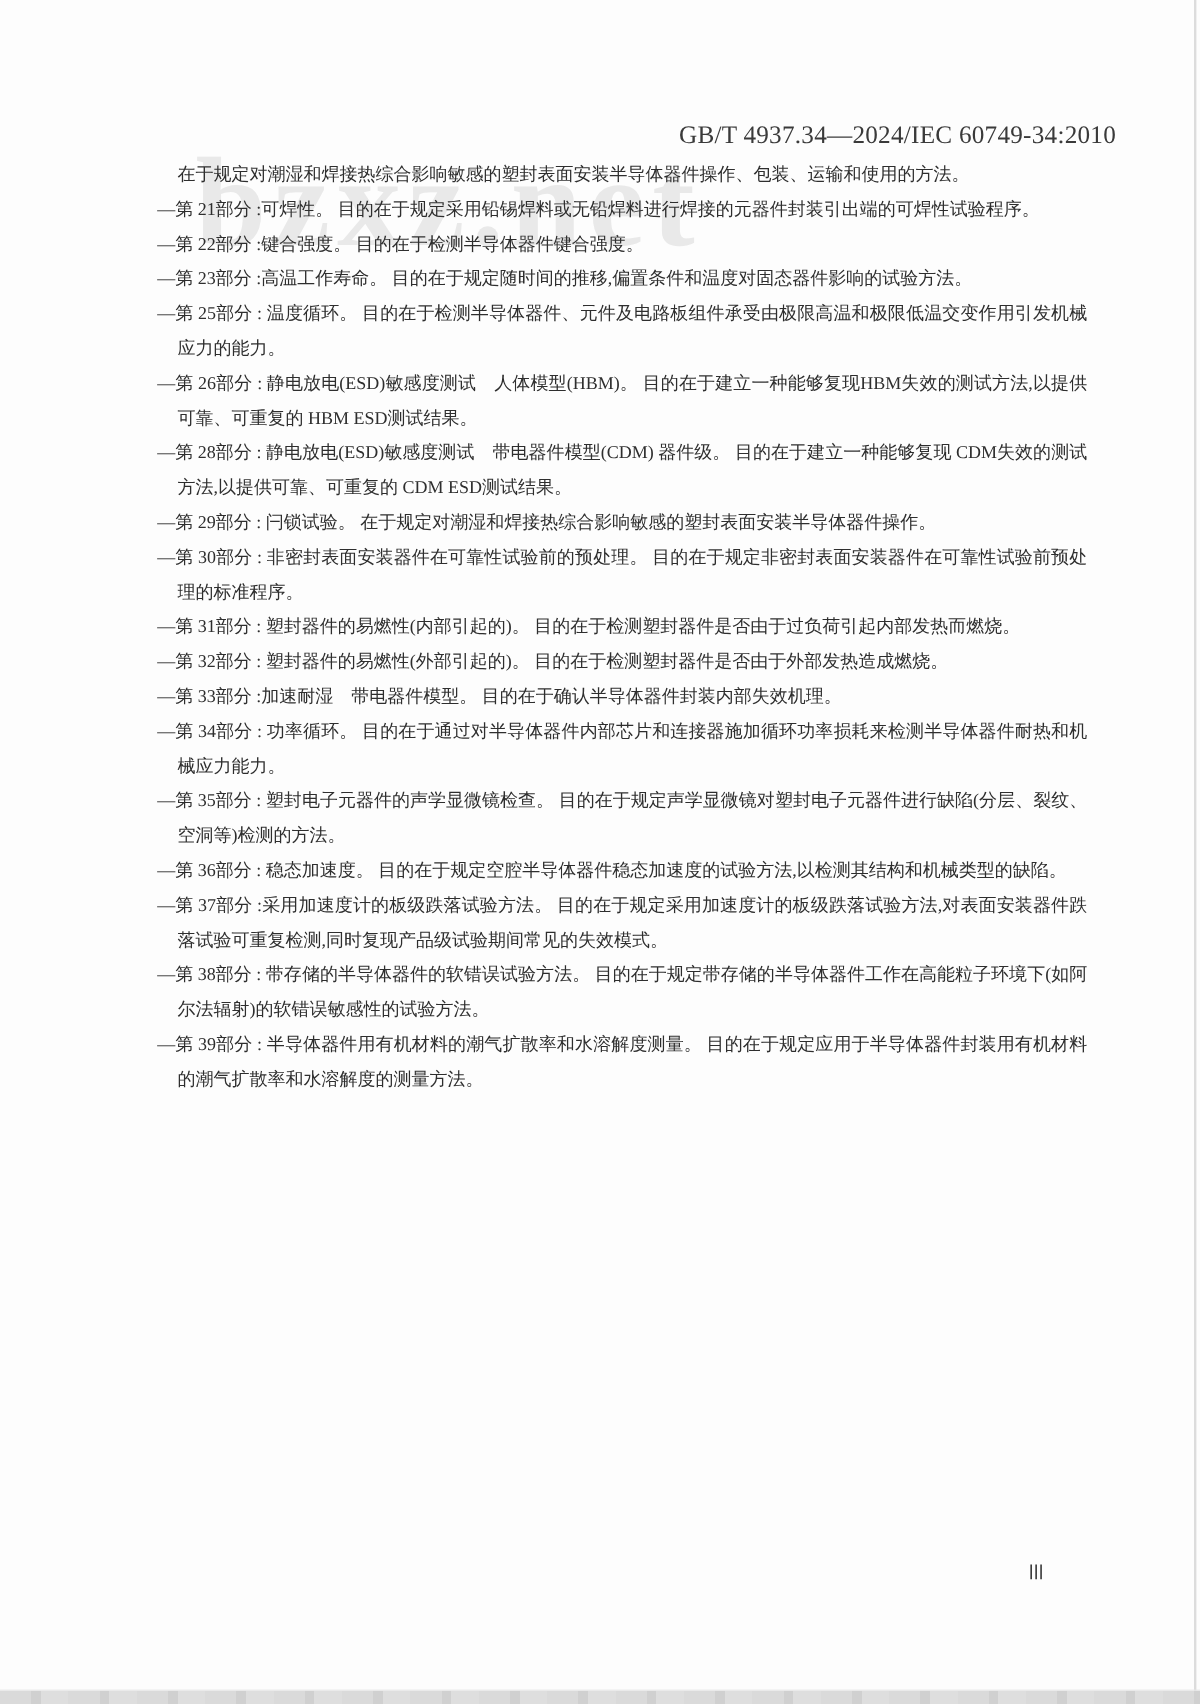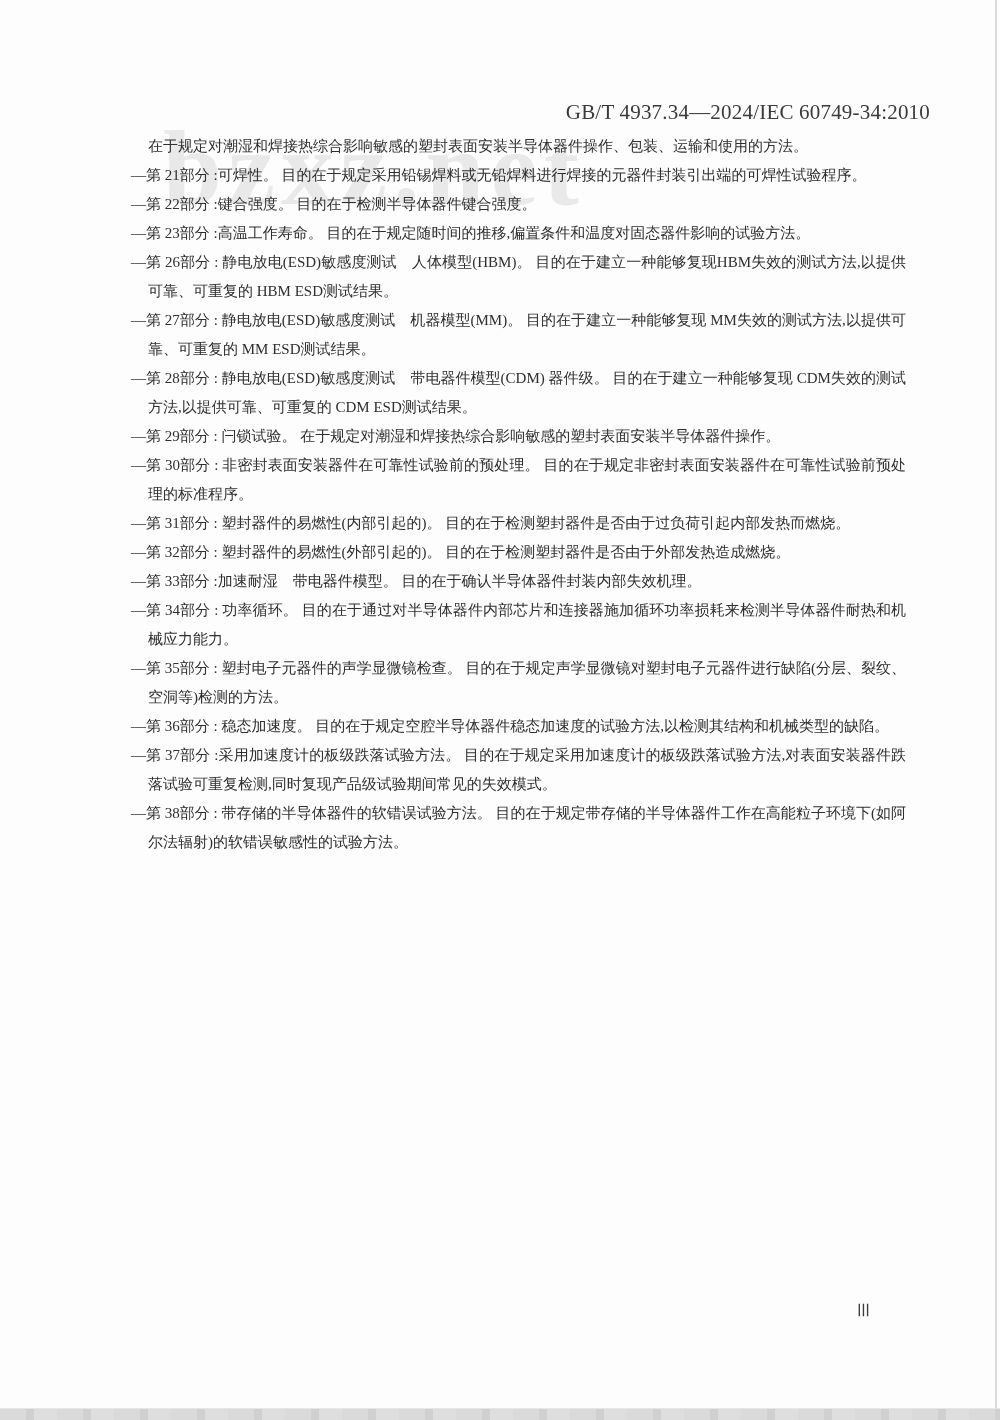--- a/index.html
+++ b/index.html
@@ -102,33 +102,34 @@
   <div class="header-standard">GB/T 4937.34—2024/IEC 60749-34:2010</div>
 
   <div class="content">
     <p class="intro-cont">在于规定对潮湿和焊接热综合影响敏感的塑封表面安装半导体器件操作、包装、运输和使用的方法。</p>
 
     <div>
 
     <p class="part-item">—第 21部分 :可焊性。 目的在于规定采用铅锡焊料或无铅焊料进行焊接的元器件封装引出端的可焊性试验程序。</p>
         <p class="part-item">—第 22部分 :键合强度。 目的在于检测半导体器件键合强度。</p>
         <p class="part-item">—第 23部分 :高温工作寿命。 目的在于规定随时间的推移,偏置条件和温度对固态器件影响的试验方法。</p>
+        <p class="part-item">—第 25部分 : 温度循环。 目的在于检测半导体器件、元件及电路板组件承受由极限高温和极限低温交变作用引发机械应力的能力。</p>
         <p class="part-item">—第 26部分 : 静电放电(ESD)敏感度测试　人体模型(HBM)。 目的在于建立一种能够复现HBM失效的测试方法,以提供可靠、可重复的 HBM ESD测试结果。</p>
-        <p class="part-item">—第 27部分 : 静电放电(ESD)敏感度测试　机器模型(MM)。 目的在于建立一种能够复现 MM失效的测试方法,以提供可靠、可重复的 MM ESD测试结果。</p>
         <p class="part-item">—第 28部分 : 静电放电(ESD)敏感度测试　带电器件模型(CDM) 器件级。 目的在于建立一种能够复现 CDM失效的测试方法,以提供可靠、可重复的 CDM ESD测试结果。</p>
         <p class="part-item">—第 29部分 : 闩锁试验。 在于规定对潮湿和焊接热综合影响敏感的塑封表面安装半导体器件操作。</p>
         <p class="part-item">—第 30部分 : 非密封表面安装器件在可靠性试验前的预处理。 目的在于规定非密封表面安装器件在可靠性试验前预处理的标准程序。</p>
         <p class="part-item">—第 31部分 : 塑封器件的易燃性(内部引起的)。 目的在于检测塑封器件是否由于过负荷引起内部发热而燃烧。</p>
         <p class="part-item">—第 32部分 : 塑封器件的易燃性(外部引起的)。 目的在于检测塑封器件是否由于外部发热造成燃烧。</p>
         <p class="part-item">—第 33部分 :加速耐湿　带电器件模型。 目的在于确认半导体器件封装内部失效机理。</p>
         <p class="part-item">—第 34部分 : 功率循环。 目的在于通过对半导体器件内部芯片和连接器施加循环功率损耗来检测半导体器件耐热和机械应力能力。</p>
         <p class="part-item">—第 35部分 : 塑封电子元器件的声学显微镜检查。 目的在于规定声学显微镜对塑封电子元器件进行缺陷(分层、裂纹、空洞等)检测的方法。</p>
         <p class="part-item">—第 36部分 : 稳态加速度。 目的在于规定空腔半导体器件稳态加速度的试验方法,以检测其结构和机械类型的缺陷。</p>
         <p class="part-item">—第 37部分 :采用加速度计的板级跌落试验方法。 目的在于规定采用加速度计的板级跌落试验方法,对表面安装器件跌落试验可重复检测,同时复现产品级试验期间常见的失效模式。</p>
         <p class="part-item">—第 38部分 : 带存储的半导体器件的软错误试验方法。 目的在于规定带存储的半导体器件工作在高能粒子环境下(如阿尔法辐射)的软错误敏感性的试验方法。</p>
+        <p class="part-item">—第 39部分 : 半导体器件用有机材料的潮气扩散率和水溶解度测量。 目的在于规定应用于半导体器件封装用有机材料的潮气扩散率和水溶解度的测量方法。</p>
       </div>
   </div>
 
   <div class="page-number">Ⅲ</div>
 
   <div class="page-edge-line"></div>
   <div class="bottom-strip"></div>
 
 </div>
 

